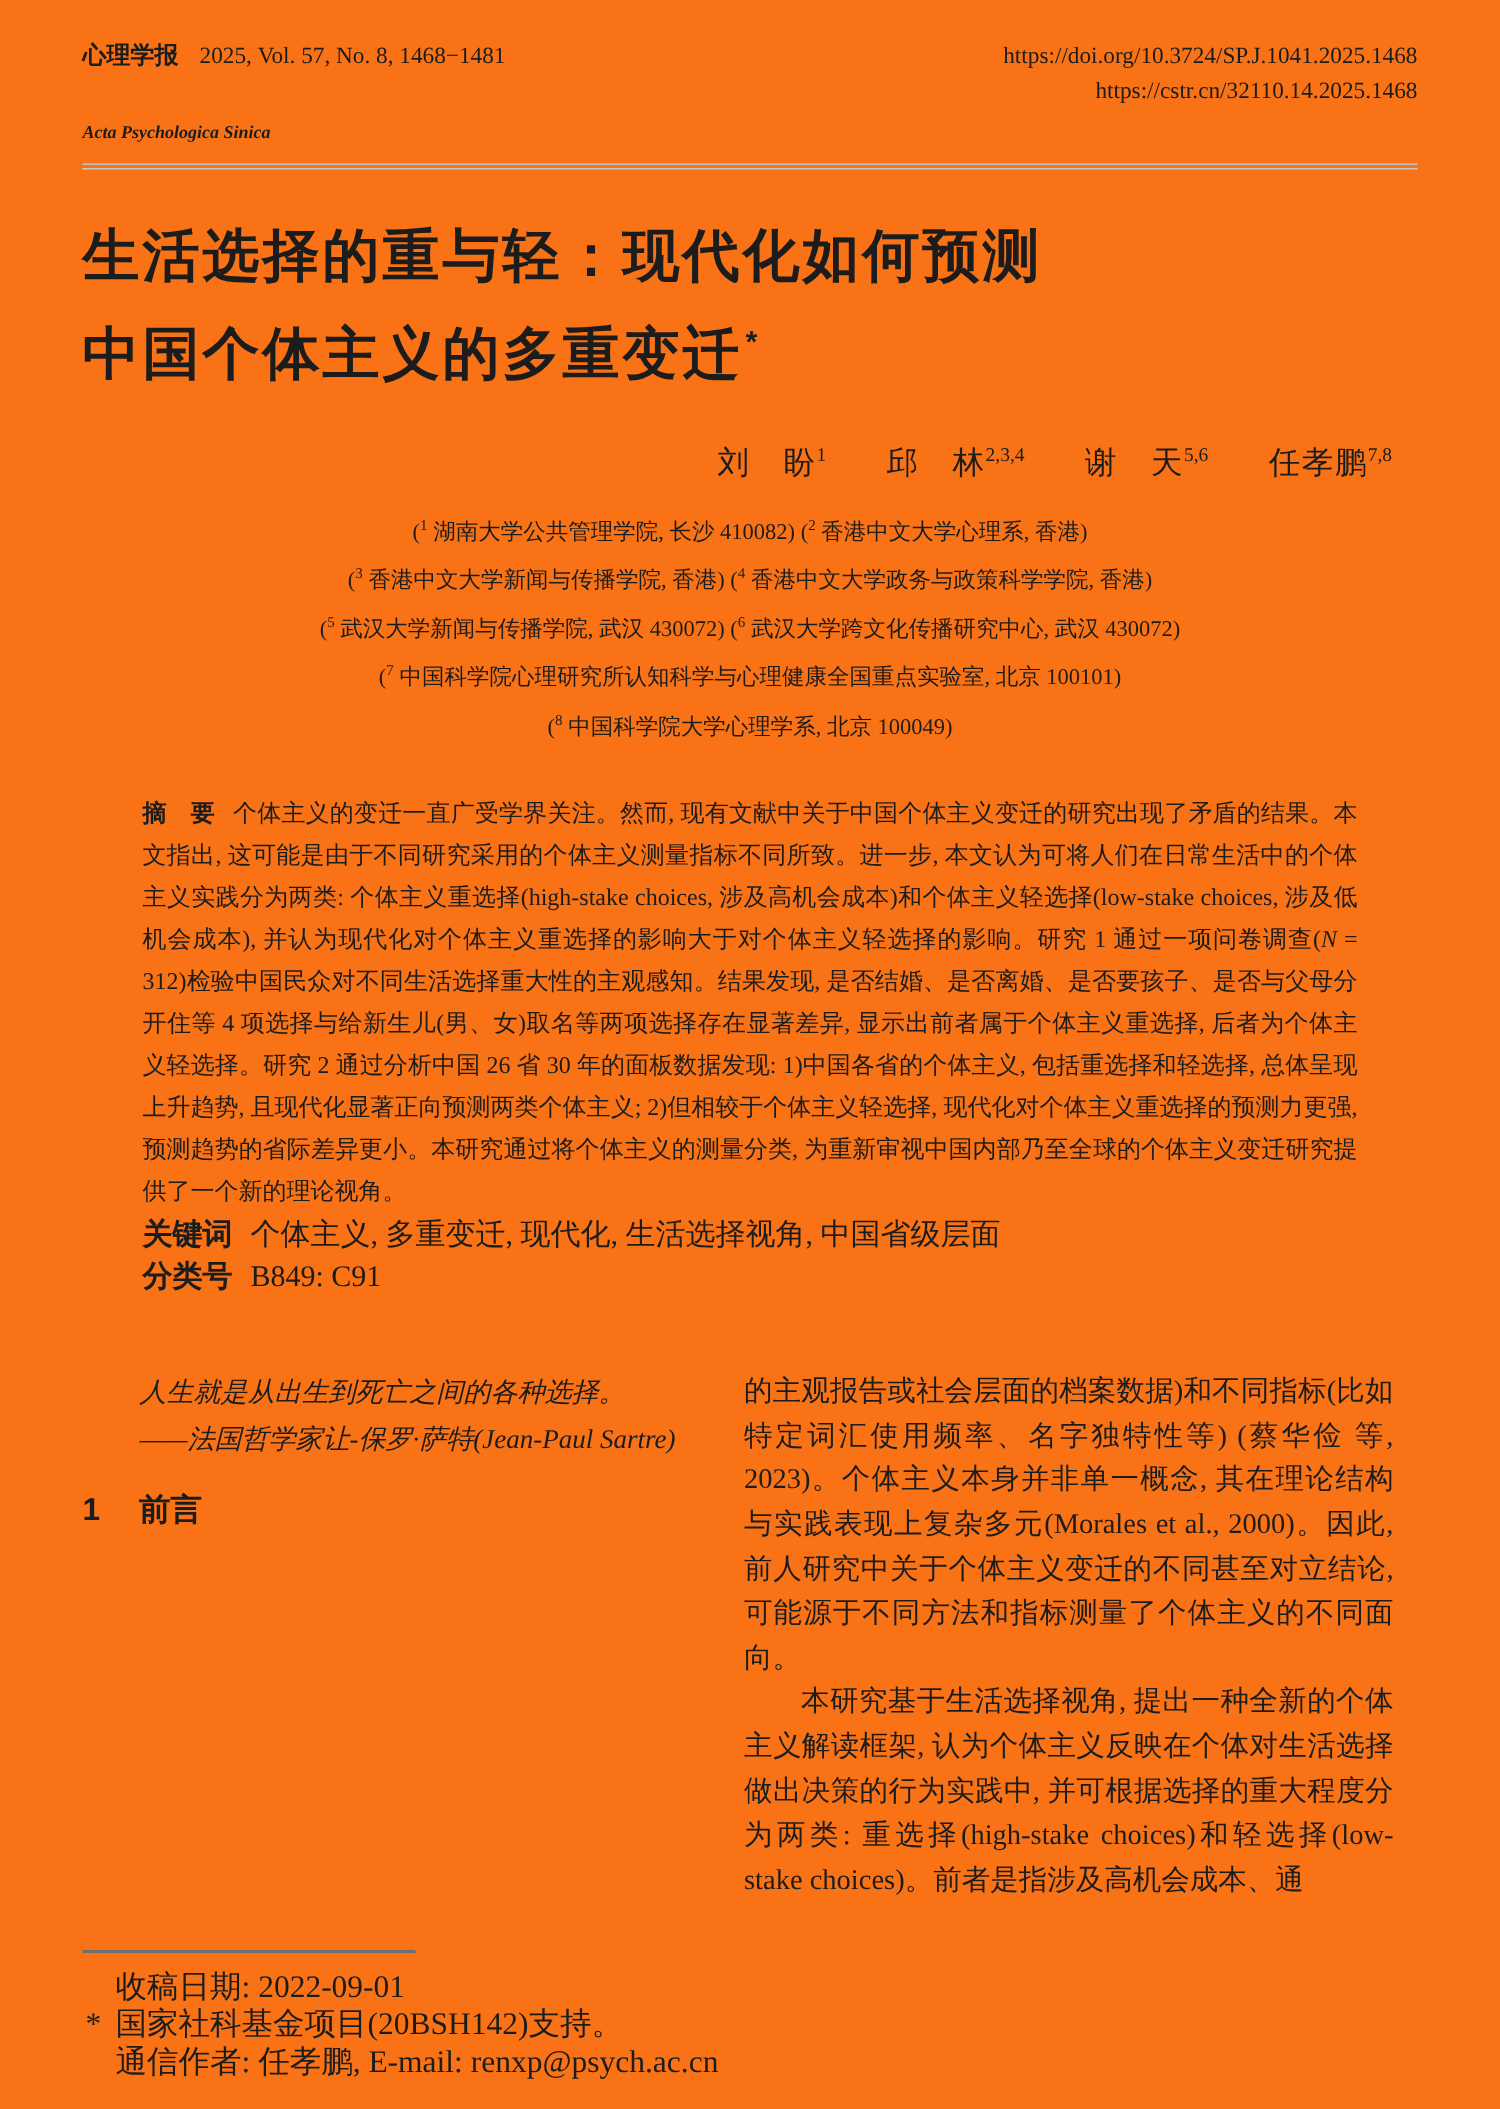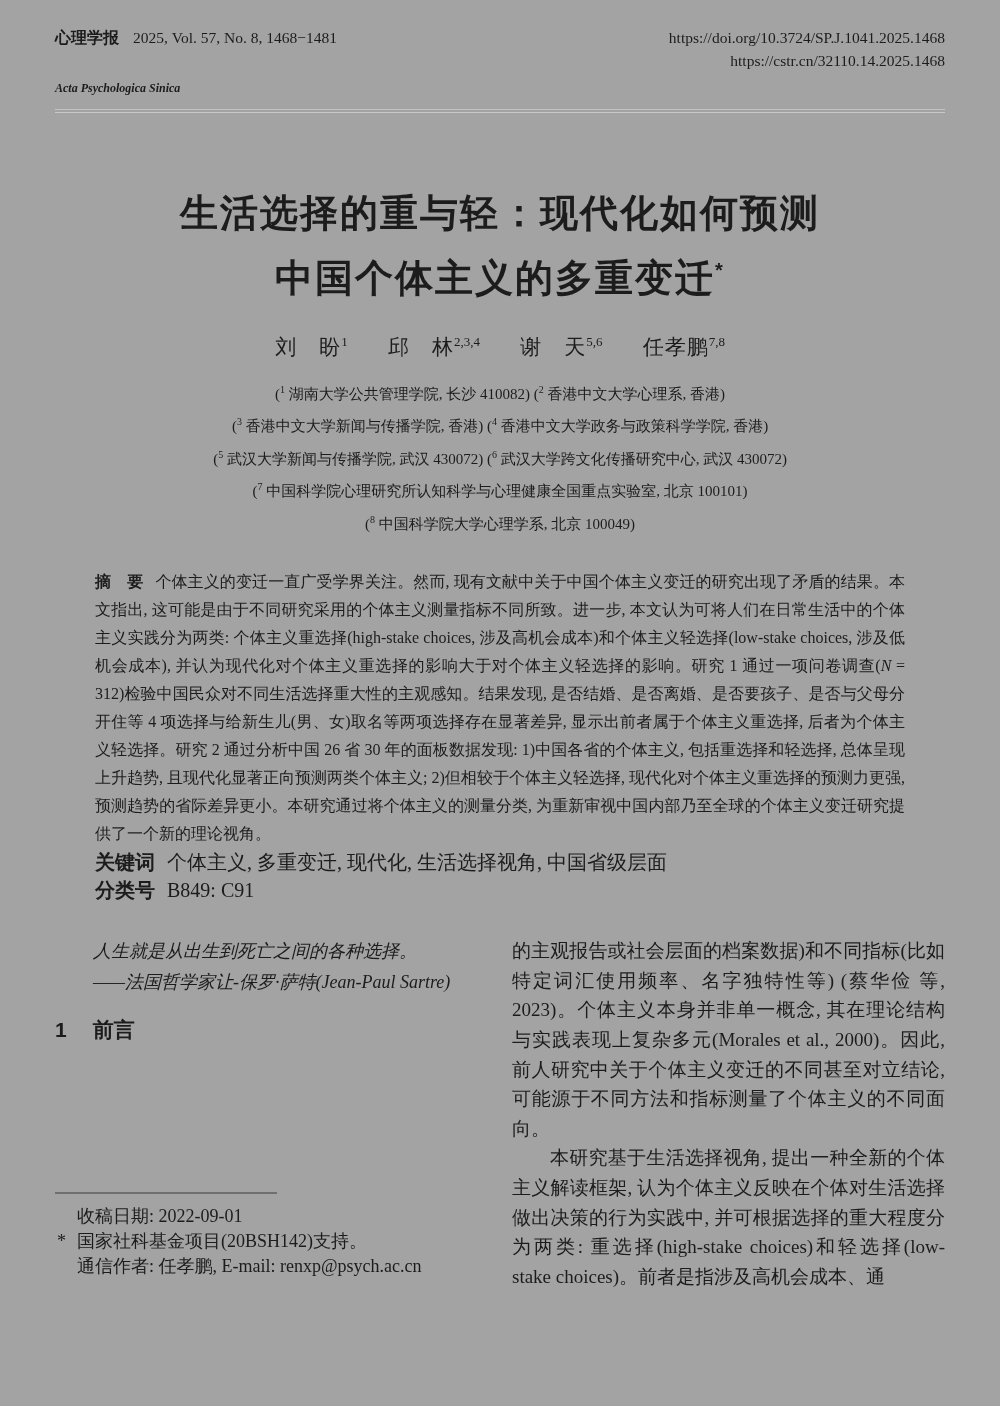--- a/index.html
+++ b/index.html
@@ -2,49 +2,49 @@
 <html><head>
 <meta charset="utf-8">
 <style>
   * { box-sizing: border-box; }
   html, body { margin: 0; padding: 0; background: #e9e9e9; }
   .page {
     position: relative;
     width: 1000px;
     height: 1406px;
     margin: 0 auto;
-    background: #a3a3a3;
+    background: #f97316;
     color: #1c1c1c;
     font-family: "Liberation Serif", "DejaVu Serif", serif;
     overflow: hidden;
   }
   .content { padding: 26px 55px 0 55px; }
 
   
   .hdr { display: flex; justify-content: space-between; align-items: flex-start; }
   .hdr-left { font-size: 16px; line-height: 23px; }
   .hdr-journal-cn { font-weight: bold; margin-right: 14px; }
   .hdr-issue { font-size: 15.5px; }
   .hdr-journal-en { font-weight: bold; font-style: italic; font-size: 12px; margin-top: 28px; }
   .hdr-right { text-align: right; font-size: 15.5px; line-height: 23px; }
   .hdr-rule { margin-top: 9px; height: 4px; border-top: 1.5px solid #c3c3c3; border-bottom: 1.5px solid #c9c9c9; }
 
   
   .title {
-    margin-top: 72px;
-    text-align: center;
+    margin-top: 32px;
+    text-align: left;
     font-weight: bold;
     font-size: 38px;
     line-height: 57px;
     letter-spacing: 2px;
-    font-family: Liberation Sans, sans-serif;
+    font-family: Liberation Mono, monospace;
   }
   .title sup { font-size: 20px; font-weight: bold; }
 
-  .authors { margin-top: 26px; text-align: center; font-size: 21px; letter-spacing: 1px; font-family: Liberation Serif, serif; }
+  .authors { margin-top: 26px; text-align: right; font-size: 21px; letter-spacing: 1px; font-family: Liberation Serif, serif; }
   .author { margin: 0 17px; white-space: nowrap; }
   .author sup { font-size: 13px; letter-spacing: 0; }
 
   .affils { margin-top: 15px; text-align: center; font-size: 15px; line-height: 27.5px; }
   .affil-line { white-space: nowrap; }
   .affil-group sup { font-size: 10px; }
 
   
   .abstract {
     margin: 30px 40px 0 40px;
@@ -54,41 +54,41 @@
   }
   .lbl {
     font-weight: bold;
     font-family: "Liberation Sans", "DejaVu Sans", sans-serif;
     margin-right: 12px;
   }
   .kwline { margin: 0 40px; font-size: 20px; line-height: 28px; }
   .em-i { font-style: italic; }
 
   
-  .columns { display: flex; gap: 24px; margin-top: 32px; height: 372px; overflow: hidden; }
+  .columns { display: flex; gap: 8px; margin-top: 48px; height: 372px; overflow: hidden; }
   .col { width: 433px; font-size: 19px; line-height: 29.6px; text-align: justify; }
   .epigraph {
     font-style: italic;
     font-size: 18px;
     line-height: 31px;
     padding-left: 38px;
     text-align: left;
   }
   .sec-head {
     margin: 17px 0 13px 0;
     font-weight: bold;
     font-size: 21px;
     font-family: "Liberation Sans", "DejaVu Sans", sans-serif;
   }
   .sec-num { margin-right: 26px; }
   .para { margin: 0; text-indent: 2em; }
   .para-cont { margin: 0; text-indent: 0; }
 
   
-  .footnote { position: absolute; left: 55px; top: 1192px; width: 470px; font-size: 18px; line-height: 25px; }
+  .footnote { position: absolute; left: 55px; top: 1300px; width: 470px; font-size: 21px; line-height: 25px; }
   .fn-rule { width: 222px; border-top: 2px solid #6f6f6f; margin-bottom: 10px; }
   .fn-received { padding-left: 22px; }
   .fn-funding { position: relative; padding-left: 22px; }
   .fn-star { position: absolute; left: 2px; top: 0; }
   .fn-corr { padding-left: 22px; font-family: Liberation Serif, serif; }
   .pagenum { position: absolute; left: 0; right: 0; top: 1424px; text-align: center; font-size: 16px; }
 </style>
 </head>
 <body>
 

